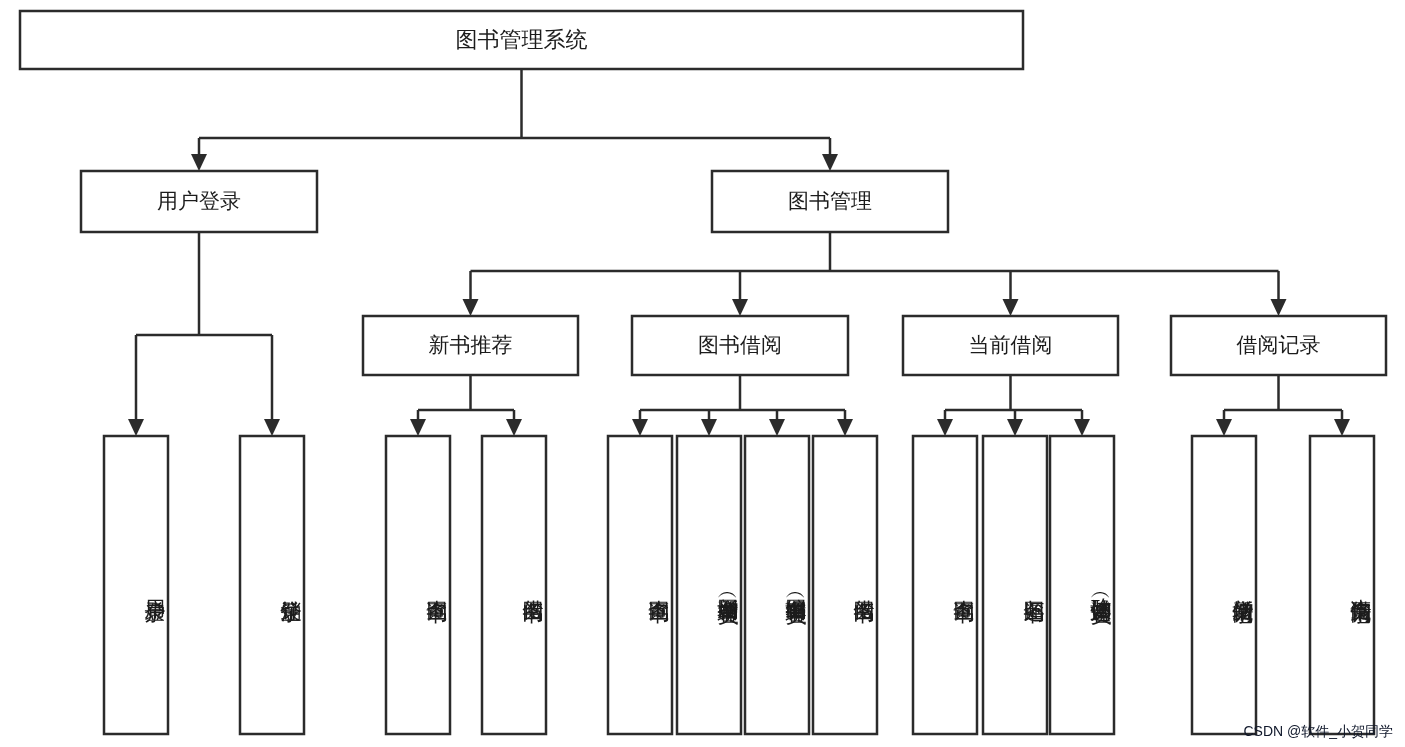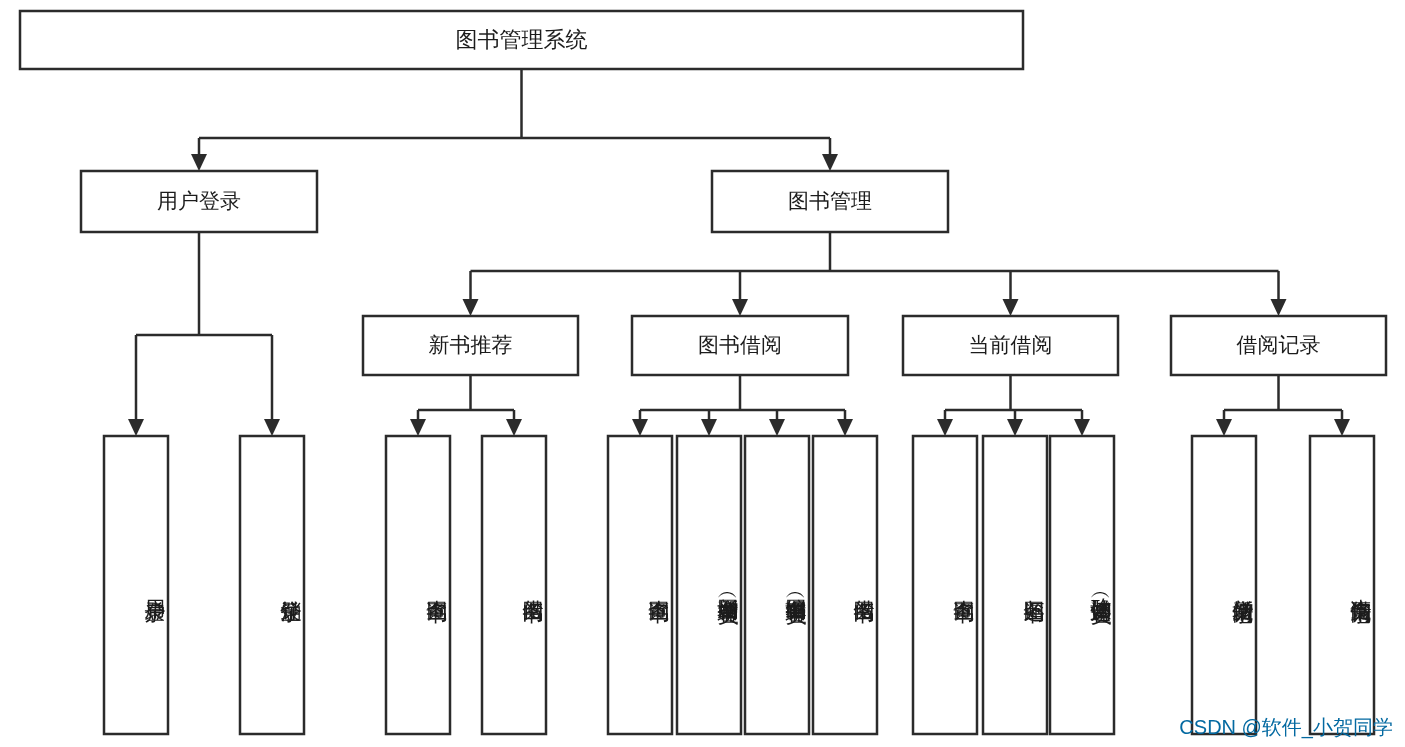--- a/index.html
+++ b/index.html
@@ -69,22 +69,22 @@
     align-items: flex-start;
     justify-content: center;
     pointer-events: none;
     user-select: none;
   }
   .watermark {
     position: absolute;
     right: 12px;
     bottom: 6px;
     font-family: "Liberation Sans", "DejaVu Sans", sans-serif;
-    font-size: 20px;
-    color: #0369a1;
+    font-size: 14px;
+    color: #0f172a;
     white-space: nowrap;
   }
 </style>
 </head>
 <body>
 
 <div id="diagram-root">
 
   <svg class="diagram-canvas" viewBox="0 0 1405 747" xmlns="http://www.w3.org/2000/svg">
     <g id="connectors-layer">

